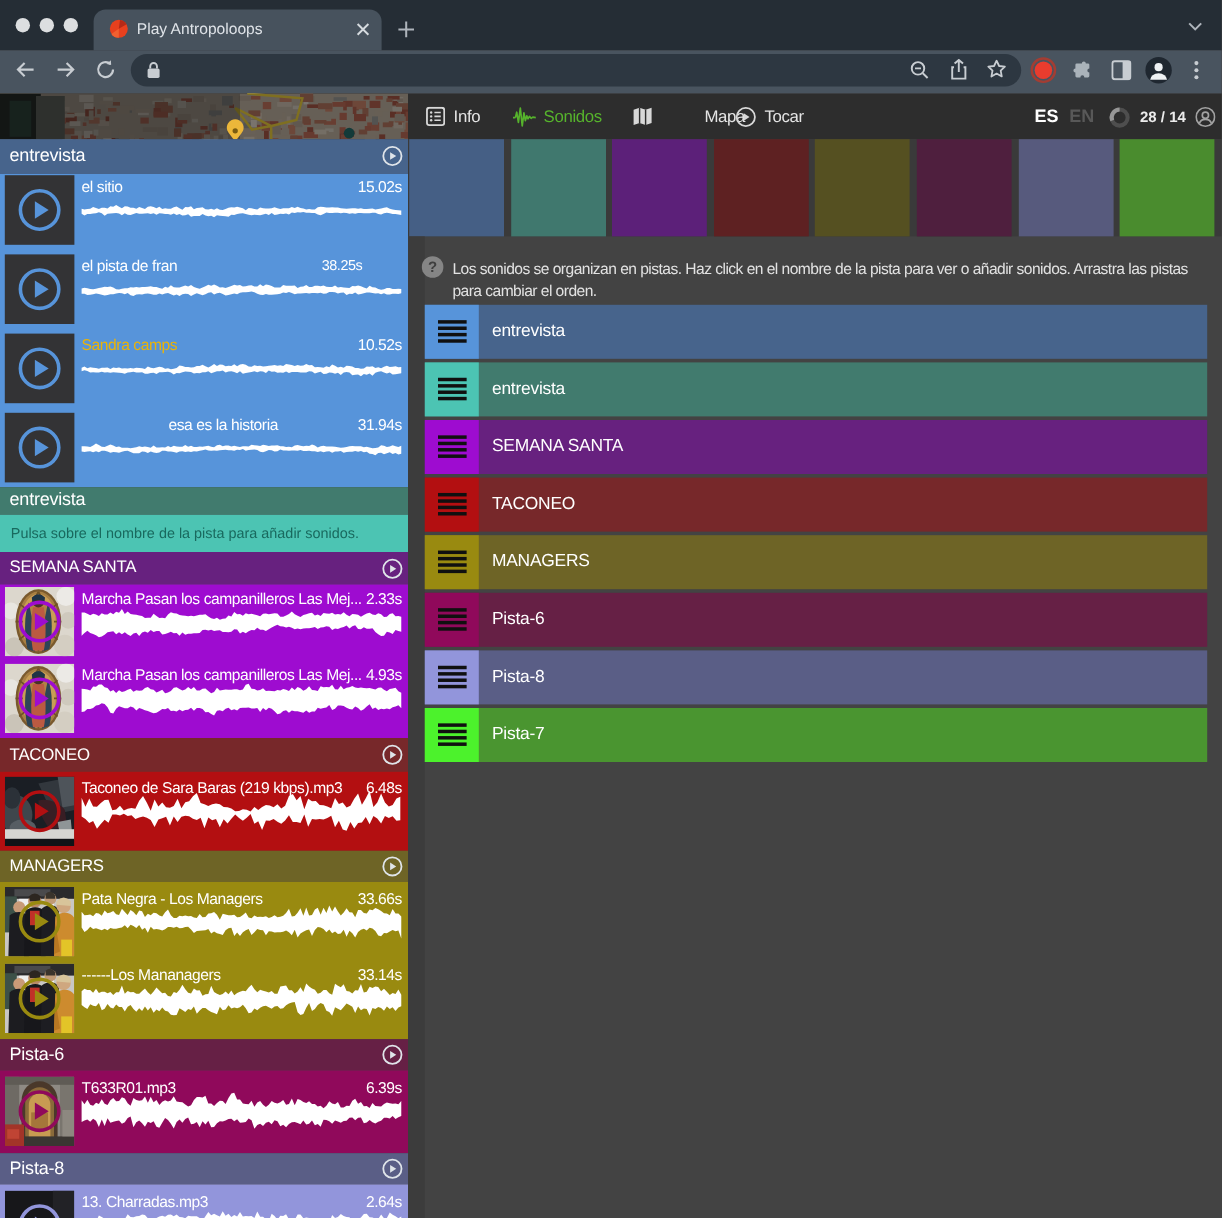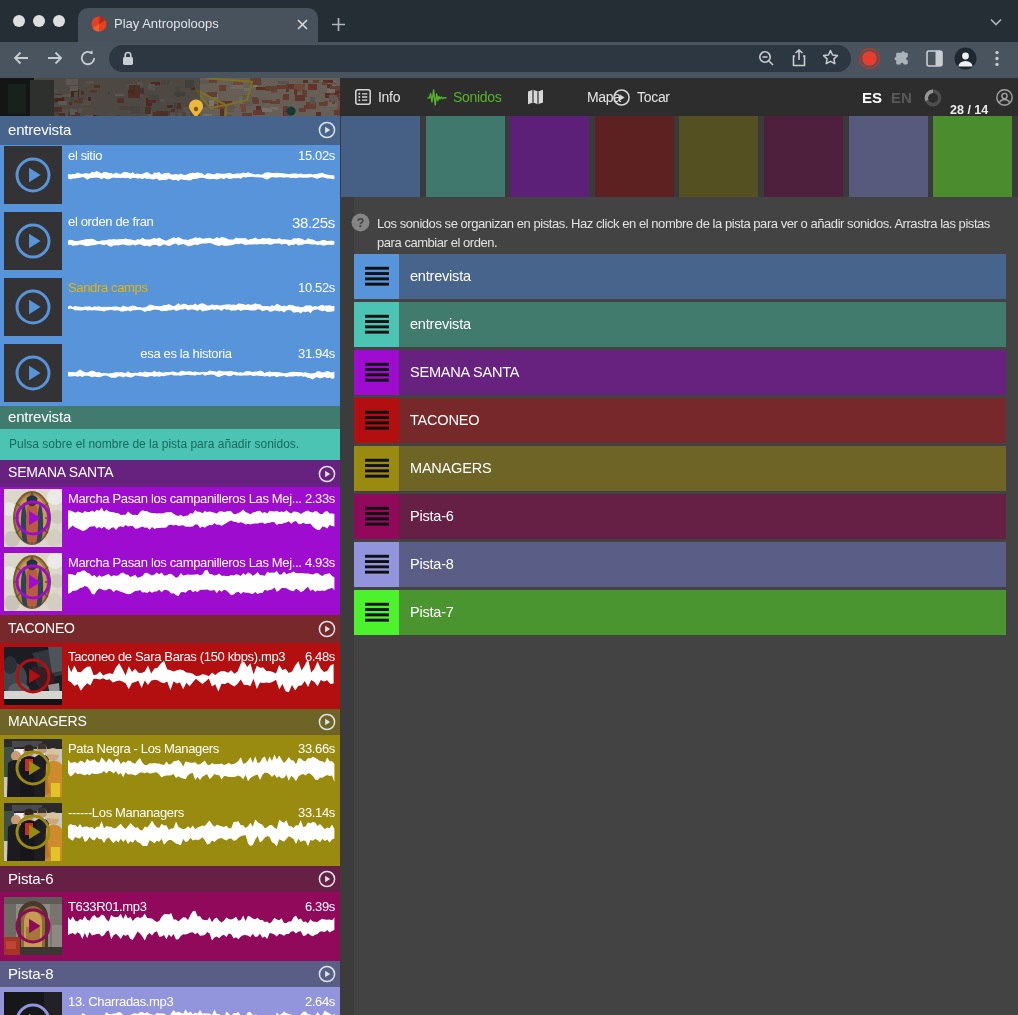--- a/index.html
+++ b/index.html
@@ -321,21 +321,21 @@
 <circle cx="8.5" cy="8.5" r="7.6" fill="none" stroke="#d8d8d8" stroke-width="1.5"></circle>
 <path d="M6.8,5.4 L11.6,8.5 L6.8,11.6 Z" fill="#d8d8d8"></path>
     </svg>
 <div class="abs" style="left:637px;top:89px;font-size:14px;letter-spacing:-0.3px;color:#e4e4e4;">Tocar</div>
 <div class="abs" style="left:862px;top:89px;font-size:15px;font-weight:bold;color:#fff;">ES</div>
 <div class="abs" style="left:891px;top:89px;font-size:15px;font-weight:bold;color:#585858;">EN</div>
 <svg class="abs" style="left:924px;top:89px;" width="18" height="18" viewBox="0 0 18 18">
 <circle cx="9" cy="9" r="6.7" fill="none" stroke="#4e4e4e" stroke-width="3.4"></circle>
 <path d="M9,2.3 A6.7,6.7 0 0 0 2.9,11.5" fill="none" stroke="#969696" stroke-width="3.4"></path>
     </svg>
-<div class="abs" style="left:950px;top:91px;font-size:12.5px;font-weight:bold;color:#ececec;margin-top:12px;">28 / 14</div>
+<div class="abs" style="left:950px;top:91px;font-size:12.5px;font-weight:bold;color:#ececec;">28 / 14</div>
 <svg class="abs" style="left:996px;top:89px;" width="17" height="17" viewBox="0 0 17 17">
 <circle cx="8.5" cy="8.5" r="7.7" fill="none" stroke="#a2a2a2" stroke-width="1.4"></circle>
 <circle cx="8.5" cy="7" r="2.6" fill="none" stroke="#a2a2a2" stroke-width="1.4"></circle>
 <path d="M3.5,13.8 a5.2,4.5 0 0 1 10,0" fill="none" stroke="#a2a2a2" stroke-width="1.4"></path>
     </svg>
 <div class="abs" style="left:0;top:116px;width:340px;height:28.5px;background:#47648c;"></div>
     <div class="abs" style="left:8px;top:120.8px;font-size:15px;letter-spacing:-0.2px;color:#fff;">entrevista</div>
     <div class="abs" style="left:318px;top:121.2px;"><svg width="18" height="18" viewBox="0 0 18 18">
         <circle cx="9" cy="9" r="7.6" fill="none" stroke="#dfe4e9" stroke-width="1.5"></circle>
         <path d="M7.1,5.8 L12.2,9 L7.1,12.2 Z" fill="#dfe4e9"></path>
@@ -349,22 +349,22 @@
     <div class="abs" style="left:68px;top:148px;width:236px;font-size:13px;letter-spacing:-0.35px;color:#fff;white-space:nowrap;overflow:hidden;">el sitio</div>
     <div class="abs" style="left:235px;top:148px;width:100px;font-size:13px;letter-spacing:-0.35px;color:#fff;text-align:right;">15.02s</div>
     <div class="abs" style="left:67px;top:152px;width:269px;height:48px;"><svg width="269" height="48" viewBox="0 0 269 48">
         <path d="M1.0,21.9 L3.4,22.6 L5.8,22.1 L8.2,21.9 L10.6,20.4 L13.0,21.4 L15.4,22.1 L17.8,21.2 L20.2,21.2 L22.6,21.7 L25.0,19.8 L27.4,20.2 L29.8,18.9 L32.2,20.3 L34.6,21.6 L37.0,19.9 L39.4,20.1 L41.8,21.1 L44.2,21.1 L46.6,21.9 L49.0,20.6 L51.4,21.4 L53.8,22.1 L56.2,20.3 L58.6,19.9 L61.0,20.4 L63.4,21.6 L65.8,20.2 L68.2,22.1 L70.6,21.6 L73.0,22.0 L75.4,21.9 L77.8,20.7 L80.2,20.0 L82.6,21.5 L85.0,22.7 L87.4,20.6 L89.8,20.7 L92.2,19.9 L94.6,22.4 L97.0,21.3 L99.4,21.1 L101.8,20.7 L104.2,22.4 L106.6,22.6 L109.0,21.9 L111.4,22.8 L113.8,21.5 L116.2,22.8 L118.6,23.1 L121.0,22.1 L123.4,21.1 L125.8,20.7 L128.2,20.9 L130.6,20.2 L133.0,21.0 L135.4,21.5 L137.8,23.2 L140.2,21.3 L142.6,21.6 L145.0,22.1 L147.4,22.6 L149.8,21.0 L152.2,21.5 L154.6,21.8 L157.0,21.8 L159.4,21.5 L161.8,20.8 L164.2,21.5 L166.6,22.2 L169.0,21.5 L171.4,21.5 L173.8,21.5 L176.2,20.6 L178.6,21.3 L181.0,20.3 L183.4,21.3 L185.8,21.8 L188.2,22.6 L190.6,22.1 L193.0,22.5 L195.4,22.5 L197.8,20.8 L200.2,20.2 L202.6,20.6 L205.0,20.9 L207.4,20.9 L209.8,20.8 L212.2,21.0 L214.6,20.9 L217.0,21.6 L219.4,21.8 L221.8,22.0 L224.2,21.7 L226.6,21.6 L229.0,21.5 L231.4,21.9 L233.8,21.6 L236.2,22.2 L238.6,22.2 L241.0,21.9 L243.4,21.8 L245.8,22.6 L248.2,22.1 L250.6,21.7 L253.0,21.2 L255.4,20.7 L257.8,21.9 L260.2,22.5 L262.6,23.0 L265.0,23.2 L267.4,23.4 L267.4,27.2 L265.0,26.7 L262.6,26.4 L260.2,26.4 L257.8,25.8 L255.4,25.2 L253.0,25.7 L250.6,26.8 L248.2,26.3 L245.8,25.2 L243.4,25.3 L241.0,25.8 L238.6,25.7 L236.2,25.8 L233.8,25.4 L231.4,25.6 L229.0,26.2 L226.6,25.8 L224.2,26.1 L221.8,25.6 L219.4,25.2 L217.0,25.7 L214.6,25.2 L212.2,25.3 L209.8,25.5 L207.4,25.5 L205.0,25.0 L202.6,26.3 L200.2,27.4 L197.8,26.7 L195.4,25.6 L193.0,25.6 L190.6,25.3 L188.2,25.3 L185.8,24.7 L183.4,25.0 L181.0,24.9 L178.6,25.4 L176.2,25.1 L173.8,26.8 L171.4,26.0 L169.0,26.3 L166.6,26.2 L164.2,26.7 L161.8,27.1 L159.4,25.6 L157.0,27.2 L154.6,26.2 L152.2,26.7 L149.8,27.4 L147.4,27.1 L145.0,27.0 L142.6,27.3 L140.2,27.0 L137.8,26.3 L135.4,25.7 L133.0,26.0 L130.6,26.4 L128.2,27.1 L125.8,27.0 L123.4,28.6 L121.0,28.2 L118.6,28.1 L116.2,27.8 L113.8,27.3 L111.4,29.1 L109.0,27.7 L106.6,28.2 L104.2,27.5 L101.8,26.4 L99.4,28.0 L97.0,27.9 L94.6,28.1 L92.2,28.6 L89.8,26.5 L87.4,27.3 L85.0,27.6 L82.6,26.4 L80.2,27.1 L77.8,25.9 L75.4,26.9 L73.0,26.3 L70.6,26.4 L68.2,25.9 L65.8,25.7 L63.4,27.0 L61.0,25.8 L58.6,26.3 L56.2,25.8 L53.8,25.9 L51.4,26.1 L49.0,26.1 L46.6,25.5 L44.2,26.3 L41.8,27.2 L39.4,27.0 L37.0,25.8 L34.6,27.3 L32.2,26.0 L29.8,25.5 L27.4,25.7 L25.0,26.0 L22.6,26.2 L20.2,27.7 L17.8,25.8 L15.4,24.9 L13.0,25.7 L10.6,25.9 L8.2,26.4 L5.8,26.4 L3.4,27.6 L1.0,26.2 Z" fill="#fff"></path>
       </svg></div>
 <div class="abs" style="left:4px;top:212px;width:58px;height:58px;background:#333335;"></div>
     <div class="abs" style="left:15px;top:223px;"><svg width="36" height="36" viewBox="0 0 36 36">
         <circle cx="18.0" cy="18.0" r="16.0" fill="none" stroke="#5794da" stroke-width="3"></circle>
         <path d="M14.04,10.8 L25.560000000000002,18.0 L14.04,25.2 Z" fill="#5794da"></path>
       </svg></div>
-    <div class="abs" style="left:68px;top:214px;width:236px;font-size:13px;letter-spacing:-0.35px;color:#fff;white-space:nowrap;overflow:hidden;">el orden de fran</div>
-    <div class="abs" style="left:235px;top:214px;width:100px;font-size:15px;letter-spacing:-0.35px;color:#fff;text-align:right;">38.25s</div>
+    <div class="abs" style="left:68px;top:214px;width:236px;font-size:13px;letter-spacing:-0.35px;color:#fff;white-space:nowrap;overflow:hidden;">el pista de fran</div>
+    <div class="abs" style="left:235px;top:214px;width:100px;font-size:12px;letter-spacing:-0.35px;color:#fff;text-align:center;">38.25s</div>
     <div class="abs" style="left:67px;top:218px;width:269px;height:48px;"><svg width="269" height="48" viewBox="0 0 269 48">
         <path d="M1.0,22.4 L3.4,21.7 L5.8,22.2 L8.2,22.9 L10.6,23.1 L13.0,22.6 L15.4,21.9 L17.8,21.5 L20.2,21.0 L22.6,21.1 L25.0,20.7 L27.4,21.6 L29.8,23.0 L32.2,23.3 L34.6,22.6 L37.0,22.3 L39.4,22.3 L41.8,21.3 L44.2,21.6 L46.6,21.1 L49.0,21.5 L51.4,21.2 L53.8,21.1 L56.2,20.9 L58.6,20.5 L61.0,21.2 L63.4,21.2 L65.8,21.9 L68.2,22.6 L70.6,21.0 L73.0,21.7 L75.4,19.7 L77.8,21.3 L80.2,21.6 L82.6,21.6 L85.0,20.7 L87.4,20.0 L89.8,20.7 L92.2,19.5 L94.6,21.1 L97.0,22.0 L99.4,22.7 L101.8,21.6 L104.2,20.5 L106.6,19.2 L109.0,20.2 L111.4,19.1 L113.8,20.2 L116.2,21.6 L118.6,21.4 L121.0,22.0 L123.4,21.1 L125.8,20.4 L128.2,19.3 L130.6,20.0 L133.0,19.6 L135.4,20.7 L137.8,20.6 L140.2,20.0 L142.6,19.8 L145.0,20.7 L147.4,20.8 L149.8,18.9 L152.2,20.6 L154.6,19.0 L157.0,19.6 L159.4,20.3 L161.8,21.6 L164.2,21.5 L166.6,21.5 L169.0,19.4 L171.4,20.2 L173.8,20.2 L176.2,20.2 L178.6,20.0 L181.0,21.9 L183.4,20.9 L185.8,20.8 L188.2,19.5 L190.6,21.1 L193.0,21.2 L195.4,20.1 L197.8,20.2 L200.2,20.6 L202.6,19.9 L205.0,20.9 L207.4,21.1 L209.8,21.2 L212.2,19.9 L214.6,21.5 L217.0,21.2 L219.4,21.5 L221.8,21.7 L224.2,22.1 L226.6,20.3 L229.0,20.5 L231.4,19.9 L233.8,20.6 L236.2,21.5 L238.6,22.4 L241.0,20.2 L243.4,21.3 L245.8,21.6 L248.2,22.8 L250.6,23.5 L253.0,23.1 L255.4,22.0 L257.8,22.0 L260.2,22.9 L262.6,22.8 L265.0,22.7 L267.4,22.9 L267.4,26.4 L265.0,27.1 L262.6,26.7 L260.2,26.7 L257.8,27.4 L255.4,27.4 L253.0,26.4 L250.6,27.2 L248.2,26.3 L245.8,26.5 L243.4,26.2 L241.0,25.7 L238.6,25.7 L236.2,26.4 L233.8,27.0 L231.4,27.5 L229.0,25.7 L226.6,27.1 L224.2,26.8 L221.8,27.9 L219.4,25.8 L217.0,25.9 L214.6,26.5 L212.2,25.6 L209.8,25.4 L207.4,25.4 L205.0,26.5 L202.6,26.8 L200.2,26.0 L197.8,26.3 L195.4,26.2 L193.0,26.1 L190.6,26.5 L188.2,26.2 L185.8,26.4 L183.4,26.5 L181.0,26.5 L178.6,27.3 L176.2,26.1 L173.8,25.4 L171.4,26.2 L169.0,25.7 L166.6,26.8 L164.2,27.3 L161.8,27.4 L159.4,27.7 L157.0,27.7 L154.6,27.1 L152.2,27.9 L149.8,27.6 L147.4,26.7 L145.0,25.5 L142.6,24.9 L140.2,25.3 L137.8,25.5 L135.4,25.6 L133.0,25.9 L130.6,27.2 L128.2,26.6 L125.8,27.2 L123.4,27.9 L121.0,28.2 L118.6,26.9 L116.2,26.0 L113.8,26.4 L111.4,27.5 L109.0,25.6 L106.6,26.0 L104.2,27.3 L101.8,28.0 L99.4,27.3 L97.0,26.3 L94.6,27.5 L92.2,28.6 L89.8,27.0 L87.4,26.7 L85.0,27.3 L82.6,28.7 L80.2,27.4 L77.8,28.2 L75.4,27.2 L73.0,26.2 L70.6,26.6 L68.2,27.4 L65.8,26.6 L63.4,27.6 L61.0,27.6 L58.6,27.0 L56.2,26.6 L53.8,26.8 L51.4,27.4 L49.0,27.3 L46.6,27.4 L44.2,28.7 L41.8,28.0 L39.4,26.2 L37.0,27.3 L34.6,26.4 L32.2,26.1 L29.8,26.6 L27.4,27.3 L25.0,27.2 L22.6,27.8 L20.2,28.3 L17.8,27.7 L15.4,26.9 L13.0,26.5 L10.6,27.2 L8.2,27.6 L5.8,27.8 L3.4,26.8 L1.0,26.7 Z" fill="#fff"></path>
       </svg></div>
 <div class="abs" style="left:4px;top:278px;width:58px;height:58px;background:#333335;"></div>
     <div class="abs" style="left:15px;top:289px;"><svg width="36" height="36" viewBox="0 0 36 36">
         <circle cx="18.0" cy="18.0" r="16.0" fill="none" stroke="#5794da" stroke-width="3"></circle>
         <path d="M14.04,10.8 L25.560000000000002,18.0 L14.04,25.2 Z" fill="#5794da"></path>
       </svg></div>
     <div class="abs" style="left:68px;top:280px;width:236px;font-size:13px;letter-spacing:-0.35px;color:#eab308;white-space:nowrap;overflow:hidden;">Sandra camps</div>
     <div class="abs" style="left:235px;top:280px;width:100px;font-size:13px;letter-spacing:-0.35px;color:#fff;text-align:right;">10.52s</div>
@@ -464,21 +464,21 @@
 <path d="M44,0 L58,0 L58,24 L48,26 Z" fill="#4e545a"></path>
 <path d="M28,20 C36,18 46,22 50,28 L52,42 L38,44 C32,38 28,28 28,20 Z" fill="#381e24"></path>
 <path d="M44,38 L55,36 L56,47 L46,49 Z" fill="#8f9597"></path>
 <rect x="0" y="44" width="58" height="9" fill="#d6d5d2"></rect>
 <rect x="0" y="52" width="58" height="6" fill="#111317"></rect>
 </svg></div>
     <div class="abs" style="left:15px;top:658px;"><svg width="36" height="36" viewBox="0 0 36 36">
         <circle cx="18.0" cy="18.0" r="16.0" fill="none" stroke="#b30f11" stroke-width="3"></circle>
         <path d="M14.04,10.8 L25.560000000000002,18.0 L14.04,25.2 Z" fill="#b30f11"></path>
       </svg></div>
-    <div class="abs" style="left:68px;top:649px;width:236px;font-size:13px;letter-spacing:-0.35px;color:#fff;white-space:nowrap;overflow:hidden;">Taconeo de Sara Baras (150 kbps).mp3</div>
+    <div class="abs" style="left:68px;top:649px;width:236px;font-size:13px;letter-spacing:-0.35px;color:#fff;white-space:nowrap;overflow:hidden;">Taconeo de Sara Baras (219 kbps).mp3</div>
     <div class="abs" style="left:235px;top:649px;width:100px;font-size:13px;letter-spacing:-0.35px;color:#fff;text-align:right;">6.48s</div>
     <div class="abs" style="left:67px;top:653px;width:269px;height:48px;"><svg width="269" height="48" viewBox="0 0 269 48">
         <path d="M1.0,11.7 L4.2,19.2 L7.4,12.4 L10.6,19.0 L13.8,19.3 L17.0,16.1 L20.2,13.7 L23.4,13.4 L26.6,22.2 L29.8,21.5 L33.0,18.5 L36.2,22.5 L39.4,21.0 L42.6,20.3 L45.8,21.0 L49.0,14.3 L52.2,10.3 L55.4,16.0 L58.6,22.6 L61.8,13.3 L65.0,19.0 L68.2,15.7 L71.4,19.7 L74.6,20.1 L77.8,18.6 L81.0,12.6 L84.2,20.5 L87.4,15.5 L90.6,14.7 L93.8,10.5 L97.0,7.8 L100.2,16.2 L103.4,17.3 L106.6,18.6 L109.8,17.3 L113.0,16.5 L116.2,17.2 L119.4,19.6 L122.6,19.8 L125.8,20.7 L129.0,23.1 L132.2,22.8 L135.4,21.3 L138.6,21.8 L141.8,23.3 L145.0,19.6 L148.2,21.9 L151.4,19.4 L154.6,17.9 L157.8,18.3 L161.0,19.7 L164.2,17.3 L167.4,20.8 L170.6,18.5 L173.8,10.4 L177.0,8.6 L180.2,13.9 L183.4,10.3 L186.6,21.4 L189.8,12.7 L193.0,14.8 L196.2,14.6 L199.4,17.9 L202.6,18.0 L205.8,19.0 L209.0,20.6 L212.2,11.9 L215.4,17.1 L218.6,15.8 L221.8,20.0 L225.0,18.5 L228.2,12.6 L231.4,8.2 L234.6,17.6 L237.8,12.3 L241.0,6.0 L244.2,19.5 L247.4,15.8 L250.6,8.3 L253.8,15.8 L257.0,19.0 L260.2,17.9 L263.4,12.4 L266.6,10.9 L266.6,30.6 L263.4,31.0 L260.2,27.2 L257.0,28.6 L253.8,27.0 L250.6,33.3 L247.4,29.0 L244.2,26.9 L241.0,33.9 L237.8,27.9 L234.6,32.4 L231.4,32.8 L228.2,37.5 L225.0,31.9 L221.8,39.3 L218.6,38.2 L215.4,30.9 L212.2,36.4 L209.0,26.7 L205.8,28.7 L202.6,30.0 L199.4,29.5 L196.2,29.9 L193.0,29.6 L189.8,35.9 L186.6,25.8 L183.4,32.9 L180.2,31.9 L177.0,32.1 L173.8,26.4 L170.6,30.8 L167.4,33.5 L164.2,31.7 L161.0,29.6 L157.8,30.9 L154.6,30.7 L151.4,38.6 L148.2,31.3 L145.0,33.5 L141.8,25.4 L138.6,28.4 L135.4,30.9 L132.2,28.6 L129.0,25.8 L125.8,29.2 L122.6,33.2 L119.4,29.8 L116.2,36.3 L113.0,29.4 L109.8,30.5 L106.6,28.3 L103.4,37.2 L100.2,28.5 L97.0,30.3 L93.8,29.3 L90.6,27.3 L87.4,26.7 L84.2,27.7 L81.0,32.1 L77.8,27.5 L74.6,35.0 L71.4,27.7 L68.2,28.9 L65.0,30.0 L61.8,36.2 L58.6,30.3 L55.4,28.4 L52.2,27.5 L49.0,28.3 L45.8,29.4 L42.6,26.3 L39.4,27.1 L36.2,25.2 L33.0,26.6 L29.8,25.8 L26.6,25.8 L23.4,32.6 L20.2,30.2 L17.0,33.6 L13.8,37.7 L10.6,31.2 L7.4,32.9 L4.2,29.4 L1.0,27.4 Z" fill="#fff"></path>
       </svg></div>
 <div class="abs" style="left:0;top:709px;width:340px;height:26px;background:#6e6426;"></div>
     <div class="abs" style="left:8px;top:712.5px;font-size:14px;letter-spacing:-0.2px;color:#fff;">MANAGERS</div>
     <div class="abs" style="left:318px;top:713.0px;"><svg width="18" height="18" viewBox="0 0 18 18">
         <circle cx="9" cy="9" r="7.6" fill="none" stroke="#dfe4e9" stroke-width="1.5"></circle>
         <path d="M7.1,5.8 L12.2,9 L7.1,12.2 Z" fill="#dfe4e9"></path>
       </svg></div>

